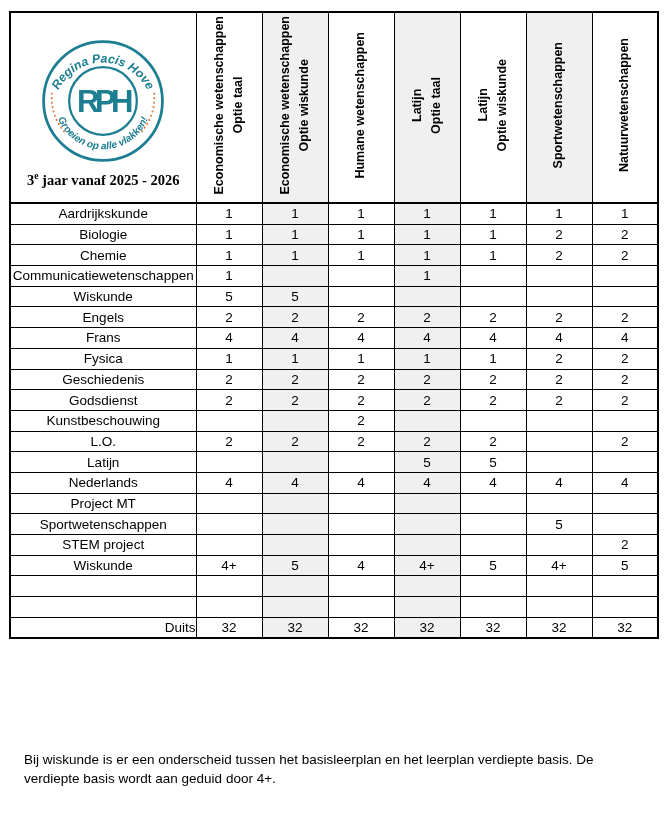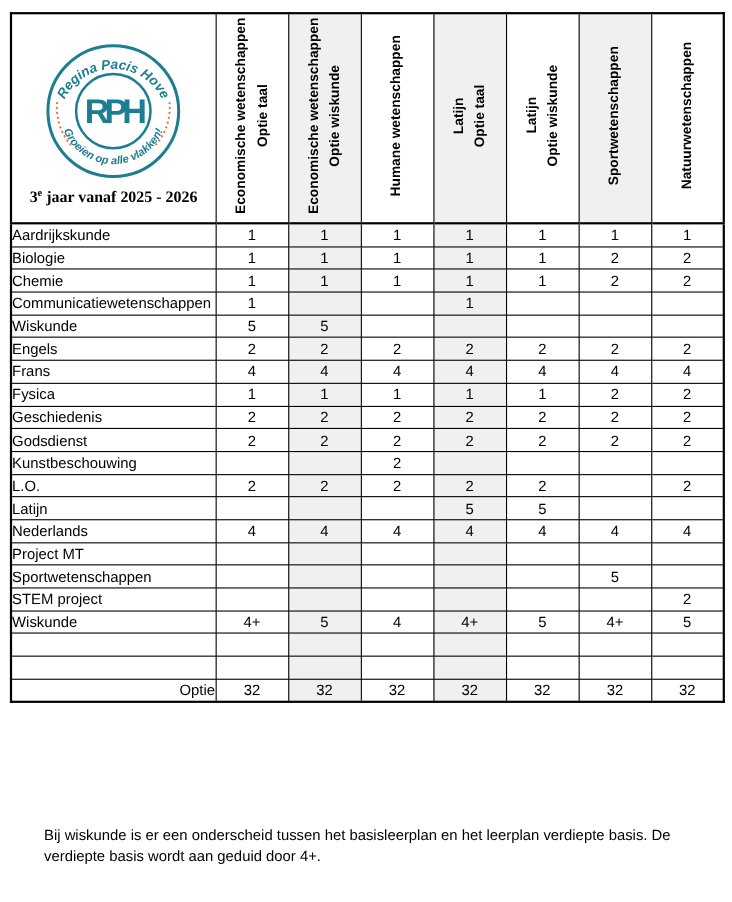--- a/index.html
+++ b/index.html
@@ -49,27 +49,27 @@
   svg text { font-family:"Liberation Sans", sans-serif; }
 
   
   .lessentabel tbody td {
     height:19.7px;
     font-size:13.5px;
     padding:0;
     vertical-align:middle;
     background:#fff;
   }
-  td.row-label { text-align:left; padding:0 3px 0 4px; }
+  td.row-label { text-align:center; padding:0 3px 0 4px; }
   td.total-label { text-align:right; padding-right:4px; }
   td.val { text-align:center; }
 
   .footnote {
     position:absolute;
-    left:40px; top:750px;
+    left:24px; top:750px;
     width:596px;
     font-size:13.5px;
     line-height:1.42;
   }
 </style>
 </head>
 <body>
 
 <table class="lessentabel">
   <colgroup>
@@ -310,21 +310,21 @@
         <td class="row-label"></td>
         <td class="val"></td>
         <td class="val" style="background-color: rgb(240, 240, 240);"></td>
         <td class="val"></td>
         <td class="val" style="background-color: rgb(240, 240, 240);"></td>
         <td class="val"></td>
         <td class="val"></td>
         <td class="val"></td>
       </tr>
       <tr>
-        <td class="row-label total-label">Optie</td>
+        <td class="row-label total-label">Duits</td>
         <td class="val">32</td>
         <td class="val" style="background-color: rgb(240, 240, 240);">32</td>
         <td class="val">32</td>
         <td class="val" style="background-color: rgb(240, 240, 240);">32</td>
         <td class="val">32</td>
         <td class="val">32</td>
         <td class="val">32</td>
       </tr>
     </tbody>
 </table>

